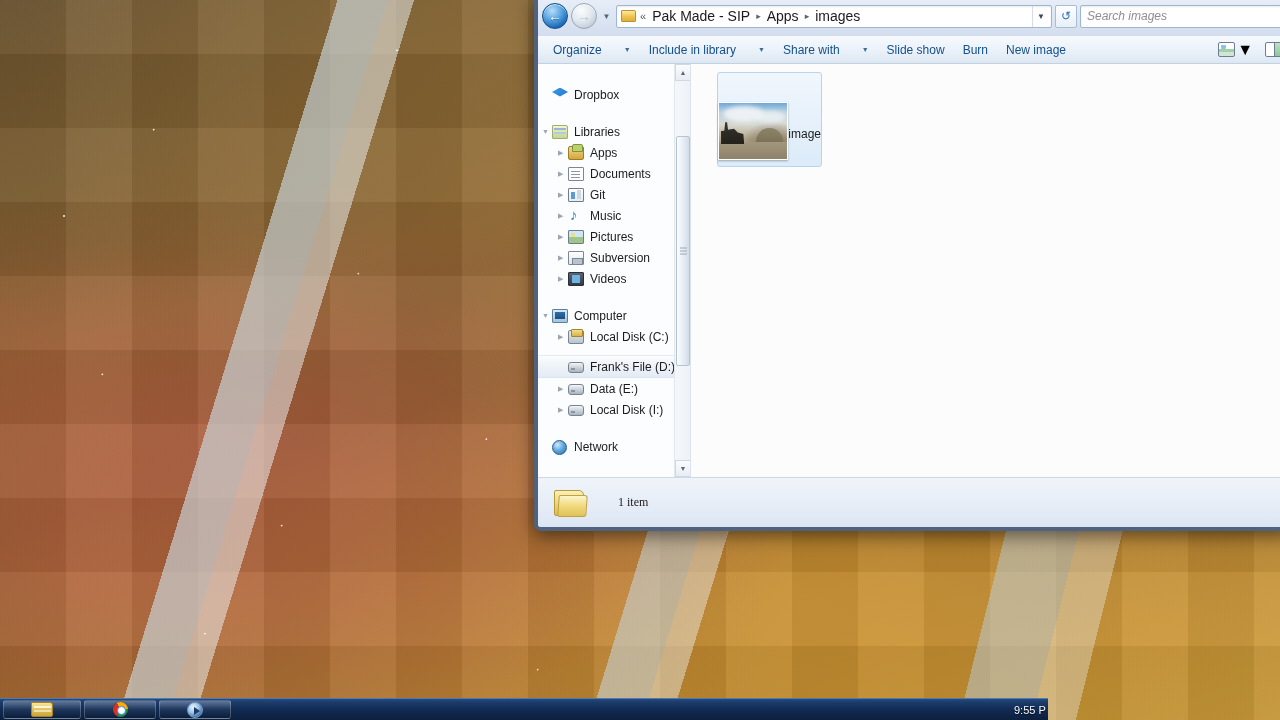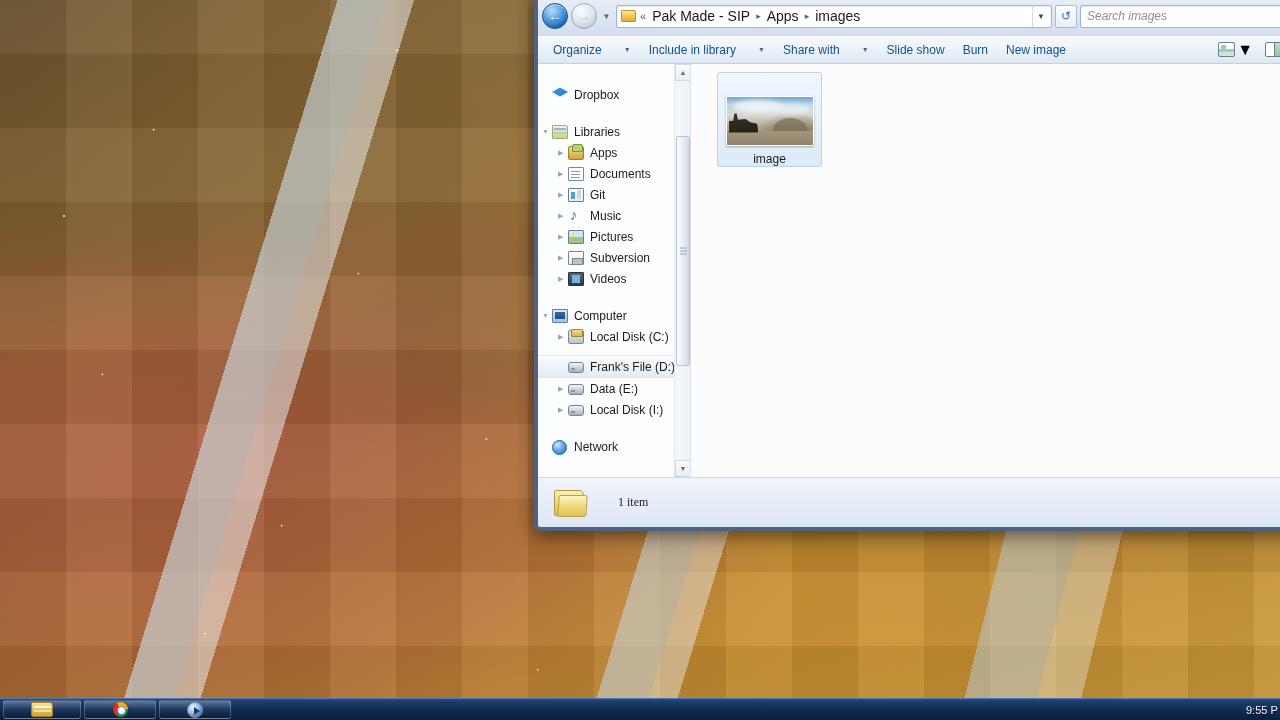--- a/index.html
+++ b/index.html
@@ -38,21 +38,21 @@
       radial-gradient(ellipse at 63% 82%, rgba(214,152,45,.6) 0%, transparent 48%),
       radial-gradient(ellipse at 88% 35%, rgba(196,120,48,.5) 0%, transparent 46%),
       radial-gradient(ellipse at 40% 12%, rgba(150,112,52,.55) 0%, transparent 45%),
       linear-gradient(163deg,#6d5530 0%,#7d5f32 16%,#8a6430 33%,#7a5a2c 48%,
         #9a6c2e 63%,#b58334 76%,#c59236 88%,#cfa03c 100%);
     background-color:#7a5d31;
   }
 
   
   #taskbar {
-    position:absolute; left:0; bottom:0; width:1280px; height:22px;
+    position:absolute; left:0; bottom:0; width:1048px; height:22px;
     background:linear-gradient(180deg,#1f3f6e 0%,#18355f 16%,#12284b 52%,#0e2murky 52%,#102banything 100%);
     background:linear-gradient(180deg,#27497c 0%,#1a3a68 18%,#112a50 55%,#0c1f3e 100%);
     border-top:1px solid #4a79b5;
     display:flex; align-items:center;
   }
   .tb-btn {
     height:19px; margin-left:3px; border:1px solid rgba(255,255,255,.22);
     border-radius:3px; display:flex; align-items:center; justify-content:center;
     background:linear-gradient(180deg, rgba(255,255,255,.30), rgba(255,255,255,.06) 48%, rgba(0,0,0,.12));
   }
@@ -343,21 +343,21 @@
     box-shadow:0 3px 0 #9aa7b6, 0 -3px 0 #9aa7b6;
   }
 
   #navsplit { width:1px; background:#dce3ec; flex:0 0 1px; }
 
   
   #content { flex:1 1 auto; position:relative; background:#fcfcfd; padding:8px 0 0 26px; }
   .file-tile {
     width:105px; height:95px; border:1px solid #b6d5ec; border-radius:3px;
     background:linear-gradient(180deg,#f0f7fd,#dcebf9);
-    display:flex; flex-direction:column; align-items:center; padding-top:23px;
+    display:flex; flex-direction:row; align-items:center; padding-top:23px;
   }
   .thumb {
     width:88px; height:58px; border:1px solid #ffffff; box-shadow:0 1px 2px rgba(0,0,0,.3);
     background:
       radial-gradient(ellipse at 78% 88%, rgba(120,106,86,.75) 0 16%, transparent 45%),
       linear-gradient(180deg,#6ea7d6 0%,#bcd3e4 16%,#d7d9d2 38%,#c9c2ae 50%,#b3a98f 64%,#a79a7e 100%);
       position:relative; overflow:hidden;
   }
   .thumb .cloud1 {
     position:absolute; left:8%; top:6%; width:58%; height:28%;

